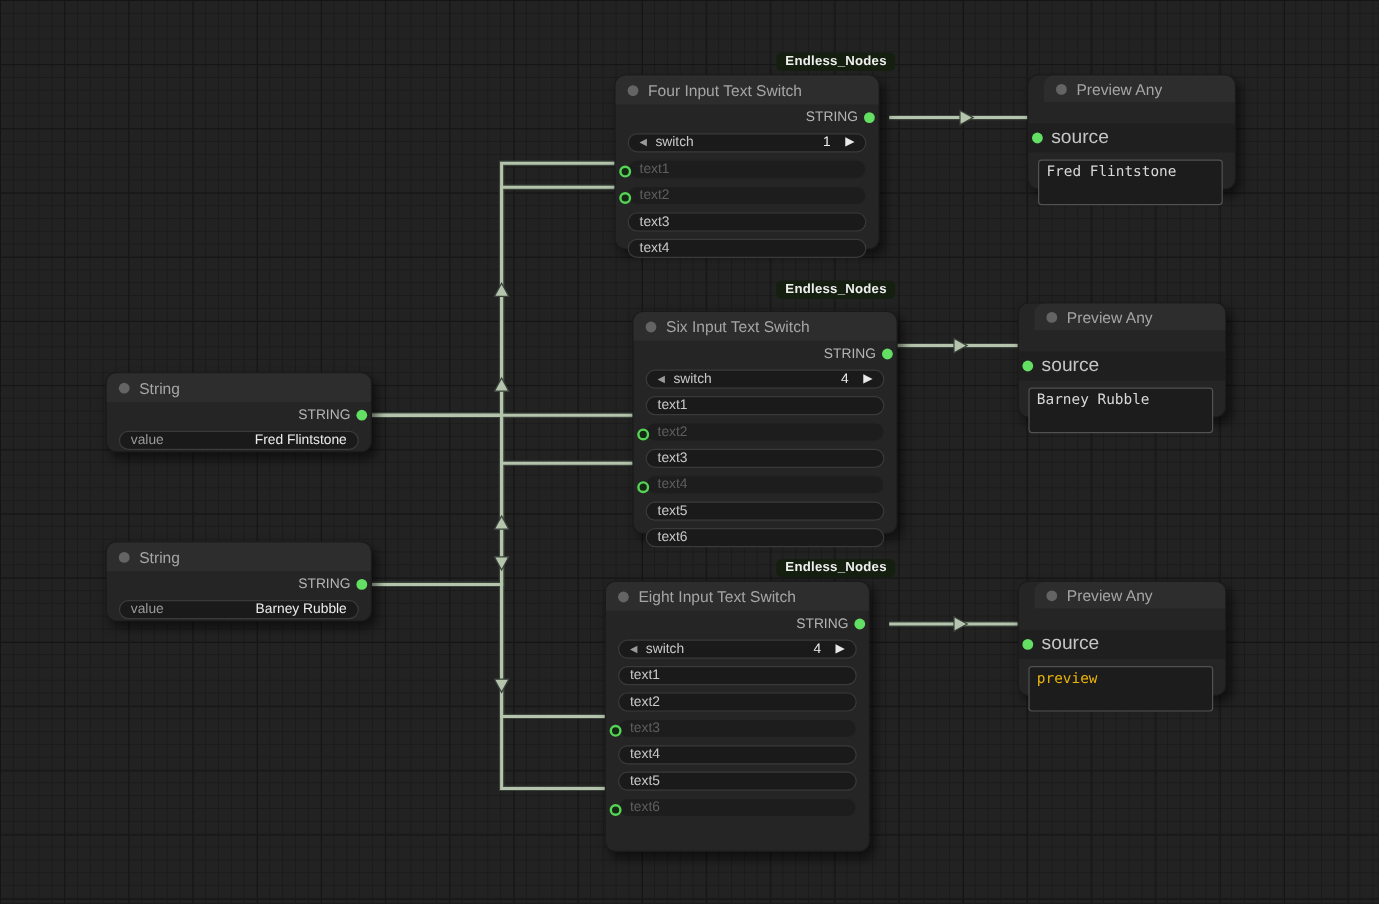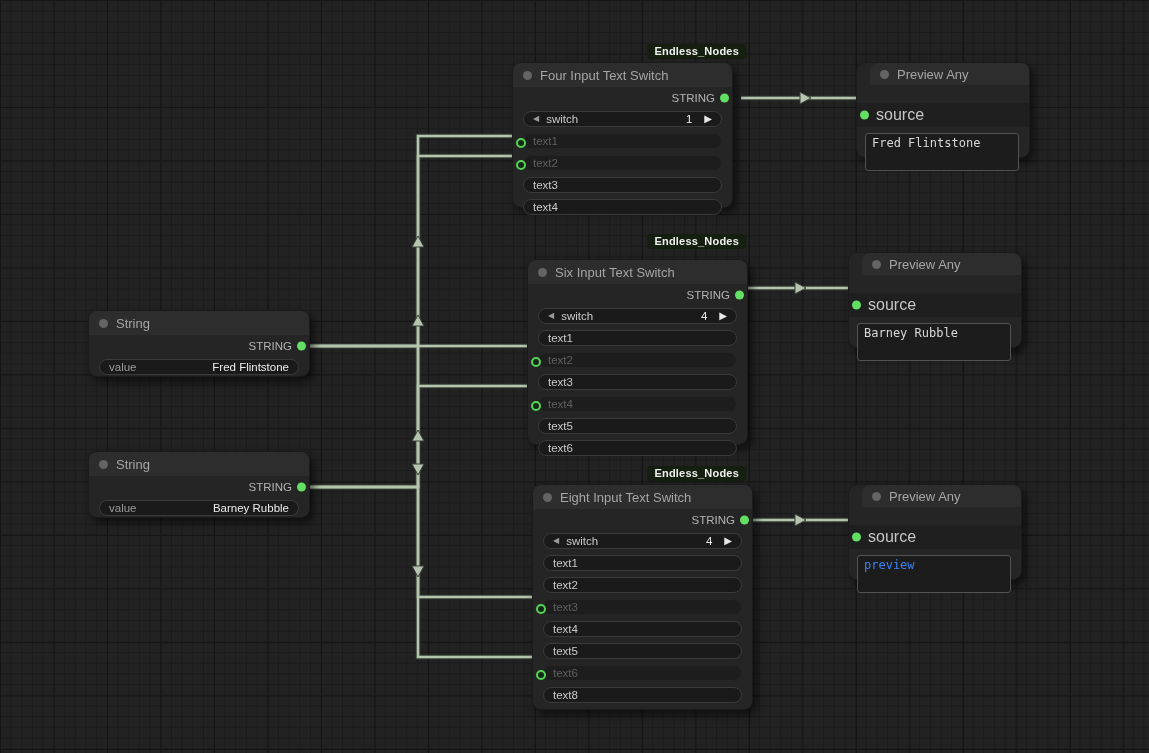--- a/index.html
+++ b/index.html
@@ -48,21 +48,21 @@
   .kv-label{color:#9a9a9a;}
   .kv-value{color:#ececec;}
 
   .pv-title{height:22px;margin-left:13px;}
   .pv-strip{position:relative;height:24px;margin-top:18px;background:#1f1f1f;
     display:flex;align-items:center;padding-left:19px;color:#c6c6c6;font-size:16px;}
   .pv-text{margin:6px 10px 0 8px;height:38px;background:#1c1c1c;
     border:1px solid #525252;border-radius:3px;padding:2px 6px;
     font-family:"DejaVu Sans Mono", monospace;font-size:12px;color:#d8d8d8;
     overflow:hidden;white-space:pre;}
-  .pv-text.placeholder{color:#3b82f6;}
+  .pv-text.placeholder{color:#eab308;}
 
   .badge{position:absolute;z-index:2;right:403px;background:#141f10;color:#f0f0f0;
     font-size:11px;font-weight:bold;padding:1px 7px 2px;border-radius:4px;
     letter-spacing:.2px;}
 </style>
 </head>
 <body>
 
 <div class="canvas">
 
@@ -224,21 +224,21 @@
           <span>text5</span>
         </div>
     </div>
     <div class="w-row">
       <div class="pill">
           <span>text6</span>
         </div>
     </div>
   </div>
 
-  <div class="node" style="left:532px;top:484px;width:221px;height:226px">
+  <div class="node" style="left:504px;top:484px;width:221px;height:226px">
     <div class="node-title">
       <span class="title-dot"></span>
       <span>Eight Input Text Switch</span>
     </div>
     <div class="out-row">
       <span>STRING</span>
       <span class="socket-out"></span>
     </div>
     <div class="w-row">
       <div class="pill switch-pill">
@@ -273,25 +273,20 @@
       <div class="pill">
           <span>text5</span>
         </div>
     </div>
     <div class="w-row row-connected">
       <span class="socket-in"></span>
       <div class="pill">
           <span>text6</span>
         </div>
     </div>
-    <div class="w-row">
-      <div class="pill">
-          <span>text8</span>
-        </div>
-    </div>
   </div>
 
   <div class="node" style="left:856px;top:62px;width:174px;height:96px">
     <div class="node-title pv-title">
       <span class="title-dot"></span>
       <span>Preview Any</span>
     </div>
     <div class="pv-strip">
       <span class="socket-in solid"></span>
       <span>source</span>

